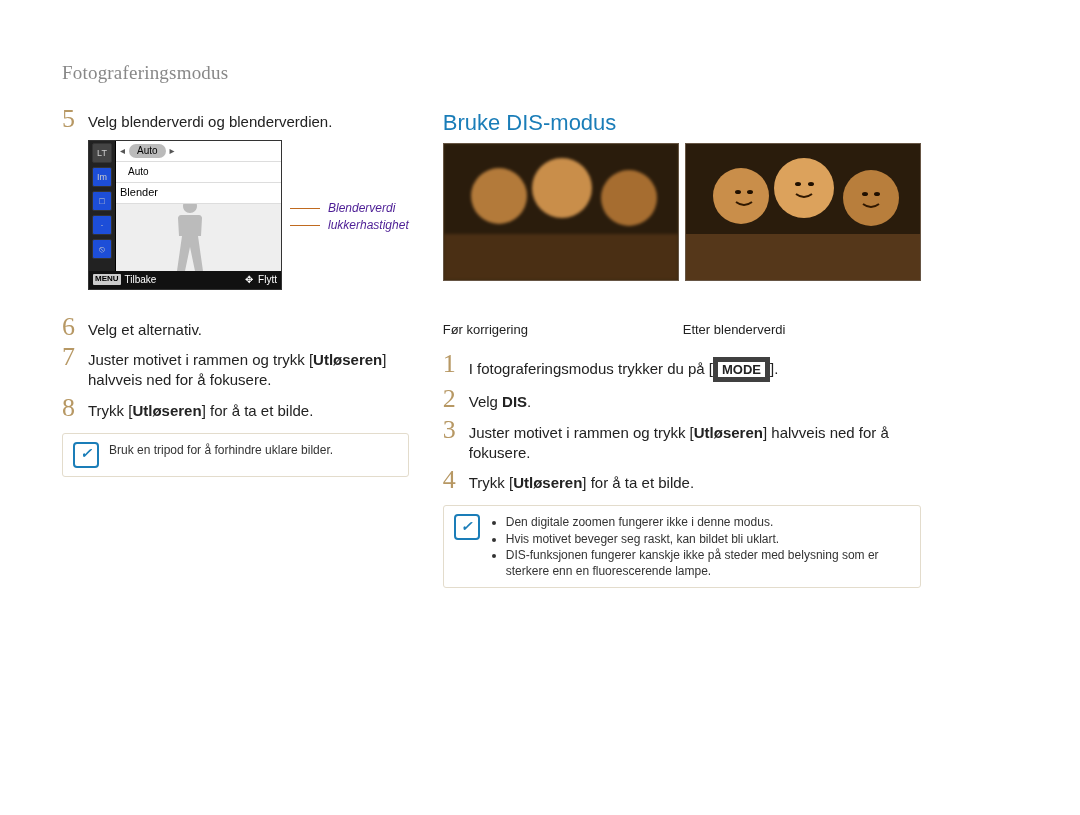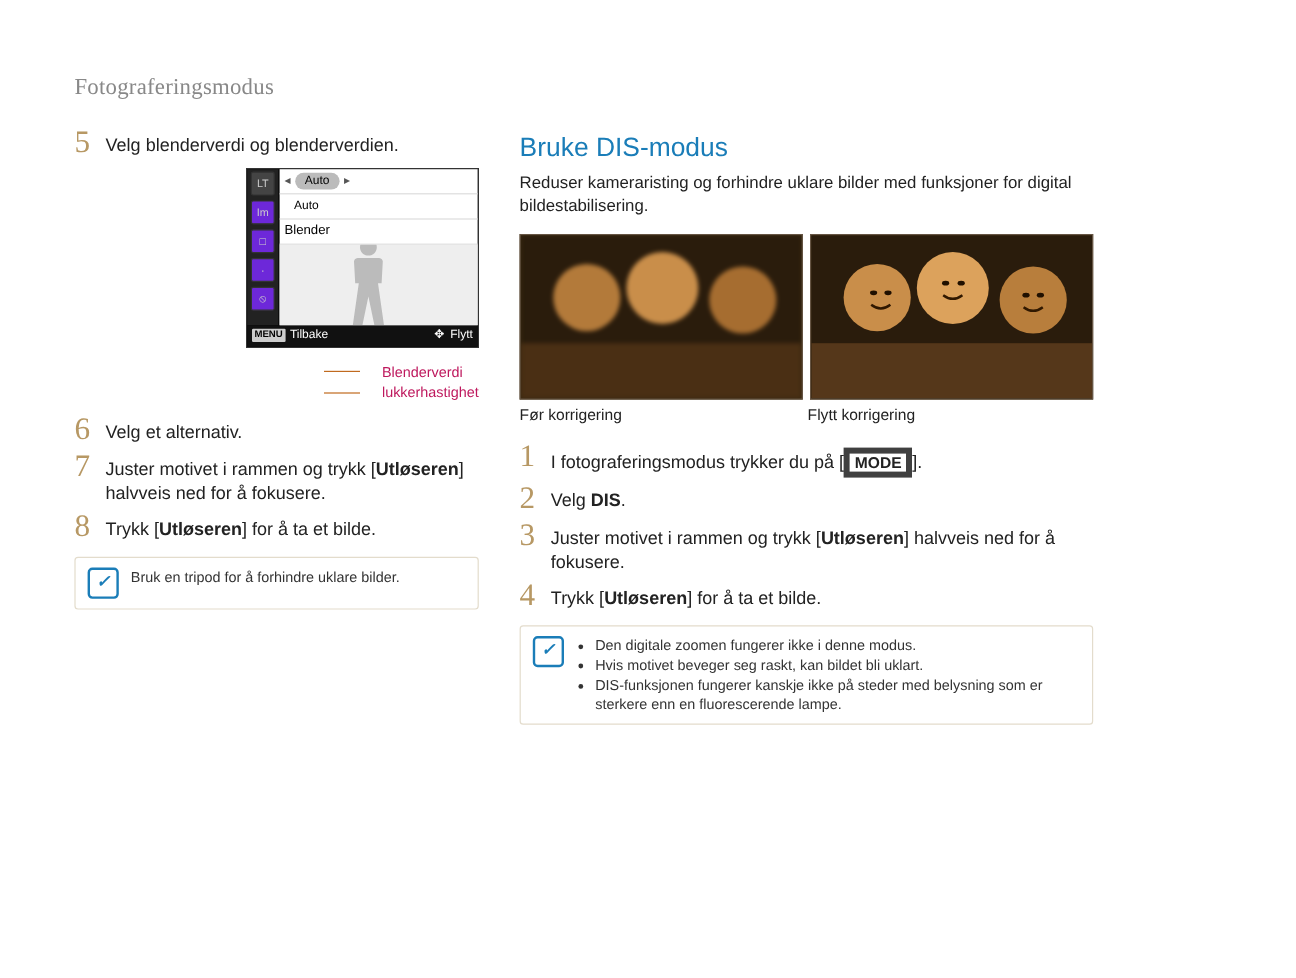--- a/index.html
+++ b/index.html
@@ -83,24 +83,23 @@
     padding: 0 4px;
     font-weight: bold;
     font-size: 13px;
     display: inline-block;
     line-height: 1.2;
   }
 
   
   .lcd-wrap {
     display: flex;
-    align-items: flex-end;
+    align-items: center;
     gap: 8px;
-    margin: 8px 0 12px 26px;
-    flex-direction: column;
+    margin: 8px 0 26px 26px;
   }
   .lcd {
     width: 194px;
     height: 150px;
     background: #000;
     border: 1px solid #333;
     box-sizing: border-box;
     display: flex;
     flex-direction: column;
     color: #fff;
@@ -116,21 +115,21 @@
     background: #222;
     border-right: 1px solid #000;
     display: flex;
     flex-direction: column;
     align-items: center;
     gap: 4px;
     padding-top: 2px;
   }
   .lcd-left .ic {
     width: 18px; height: 18px;
-    background: #6d28d9;
+    background: #1d4ed8;
     border: 1px solid #333;
     border-radius: 2px;
     display:flex; align-items:center; justify-content:center;
     font-size:9px; color:#ccc;
   }
   .lcd-left .ic.sel { background:#444; }
   .lcd-right {
     flex: 1;
     background: #fff;
     color: #000;
@@ -161,33 +160,33 @@
     display:flex; align-items:center; justify-content:space-between;
     padding:0 4px; font-size:10px;
   }
   .lcd-footer .seg { display:flex; align-items:center; gap:4px; }
   .lcd-footer .tag {
     background:#ccc; color:#000; font-size:8px; padding:0 2px; border-radius:1px;
     font-weight:bold;
   }
   .lcd-footer .cross { display:inline-block; width:10px; text-align:center; }
   .lcd-annotations { display:flex; flex-direction:column; gap:0; font-size:12px; }
-  .annot { display:flex; align-items:center; gap:18px; color:#be185d; }
+  .annot { display:flex; align-items:center; gap:8px; color:#4c1d95;font-style:italic; }
   .annot .line { width:30px; height:1px; background:#c06a1f; }
   .annot.sp1 { margin-top:4px; }
   .annot.sp2 { margin-top:1px; }
 
   
   .photo-pair {
     display:flex; gap:6px; margin-bottom:4px;
   }
   .photo { width:234px; height:136px; background:#3a2a12; position:relative; overflow:hidden; border:1px solid #654; }
   .photo svg { width:100%; height:100%; display:block; }
   .photo-caption-row { display:flex; gap:6px; font-size:13px; margin-bottom:14px;}
-  .photo-caption-row > div { width:234px; }
+  .photo-caption-row > div { width:234px;margin-top:36px; }
 
   
   .note {
     border:1px solid #e3dccc;
     border-radius:3px;
     display:flex; align-items:flex-start;
     padding:8px 10px;
     gap:10px;
     margin-top:12px;
     font-size:12px;
@@ -304,21 +303,20 @@
       </div>
 
       <div class="note">
         <div class="icon">✓</div>
         <div>Bruk en tripod for å forhindre uklare bilder.</div>
       </div>
     </div>
 
     <div class="col right">
       <div class="section-title">Bruke DIS-modus</div>
-      <div class="desc">Reduser kameraristing og forhindre uklare bilder med funksjoner for digital bildestabilisering.</div>
 
       <div class="photo-pair">
         <div class="photo">
           <svg class="blur" viewBox="0 0 234 136" preserveAspectRatio="none">
             <rect width="234" height="136" fill="#2a1c0c"></rect>
             <circle cx="55" cy="52" r="28" fill="#b37a3a"></circle>
             <circle cx="118" cy="44" r="30" fill="#c98e4a"></circle>
             <circle cx="185" cy="54" r="28" fill="#a66d30"></circle>
             <rect x="0" y="90" width="234" height="46" fill="#4a2f14"></rect>
           </svg>
@@ -337,21 +335,21 @@
             <ellipse cx="179" cy="50" rx="3" ry="2" fill="#201000"></ellipse>
               <ellipse cx="191" cy="50" rx="3" ry="2" fill="#201000"></ellipse>
             <path d="M50,58 q8,6 16,0" stroke="#301800" fill="none" stroke-width="2"></path>
             <path d="M110,50 q8,6 16,0" stroke="#301800" fill="none" stroke-width="2"></path>
             <path d="M177,60 q8,6 16,0" stroke="#301800" fill="none" stroke-width="2"></path>
           </svg>
         </div>
       </div>
       <div class="photo-caption-row">
         <div>Før korrigering</div>
-        <div>Flytt korrigering</div>
+        <div>Etter blenderverdi</div>
       </div>
 
       <div class="step">
         <div class="step-num">1</div>
         <div class="step-body">
           <span>I fotograferingsmodus trykker du på [</span><span class="mode-box">MODE</span><span>].</span>
         </div>
       </div>
       <div class="step">
         <div class="step-num">2</div>

